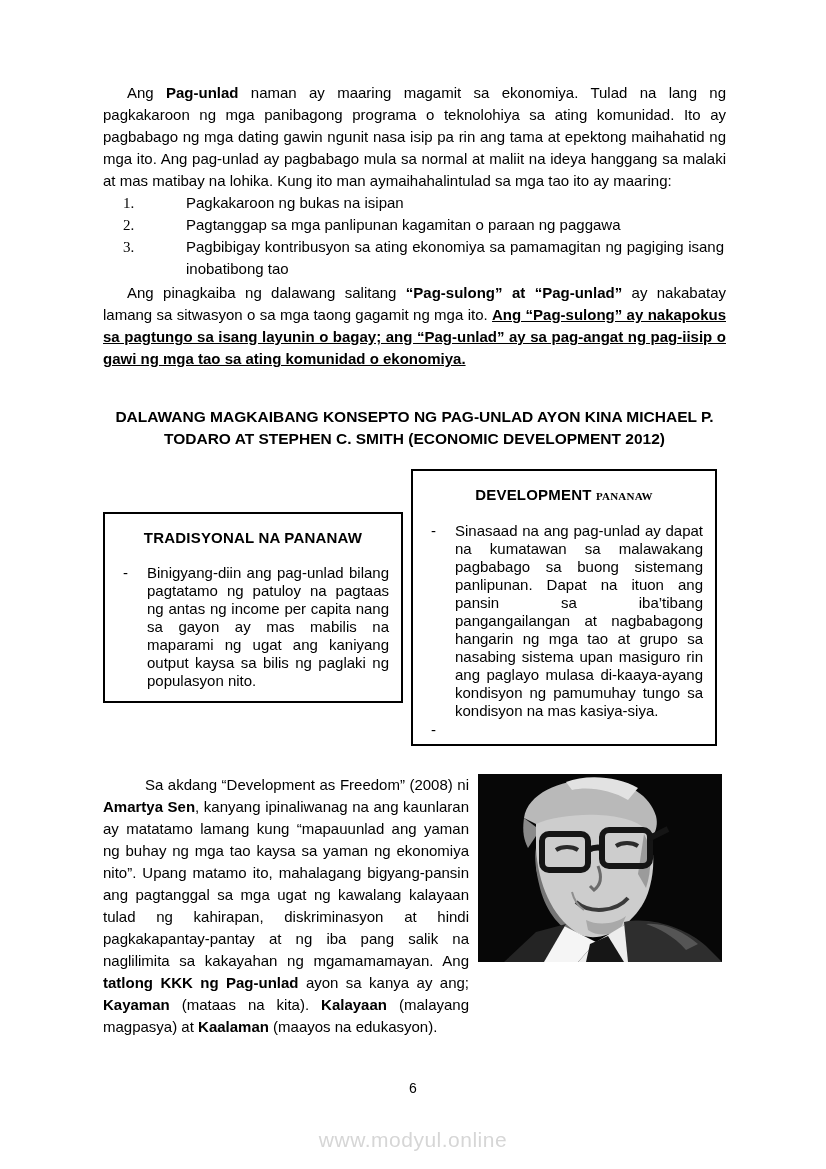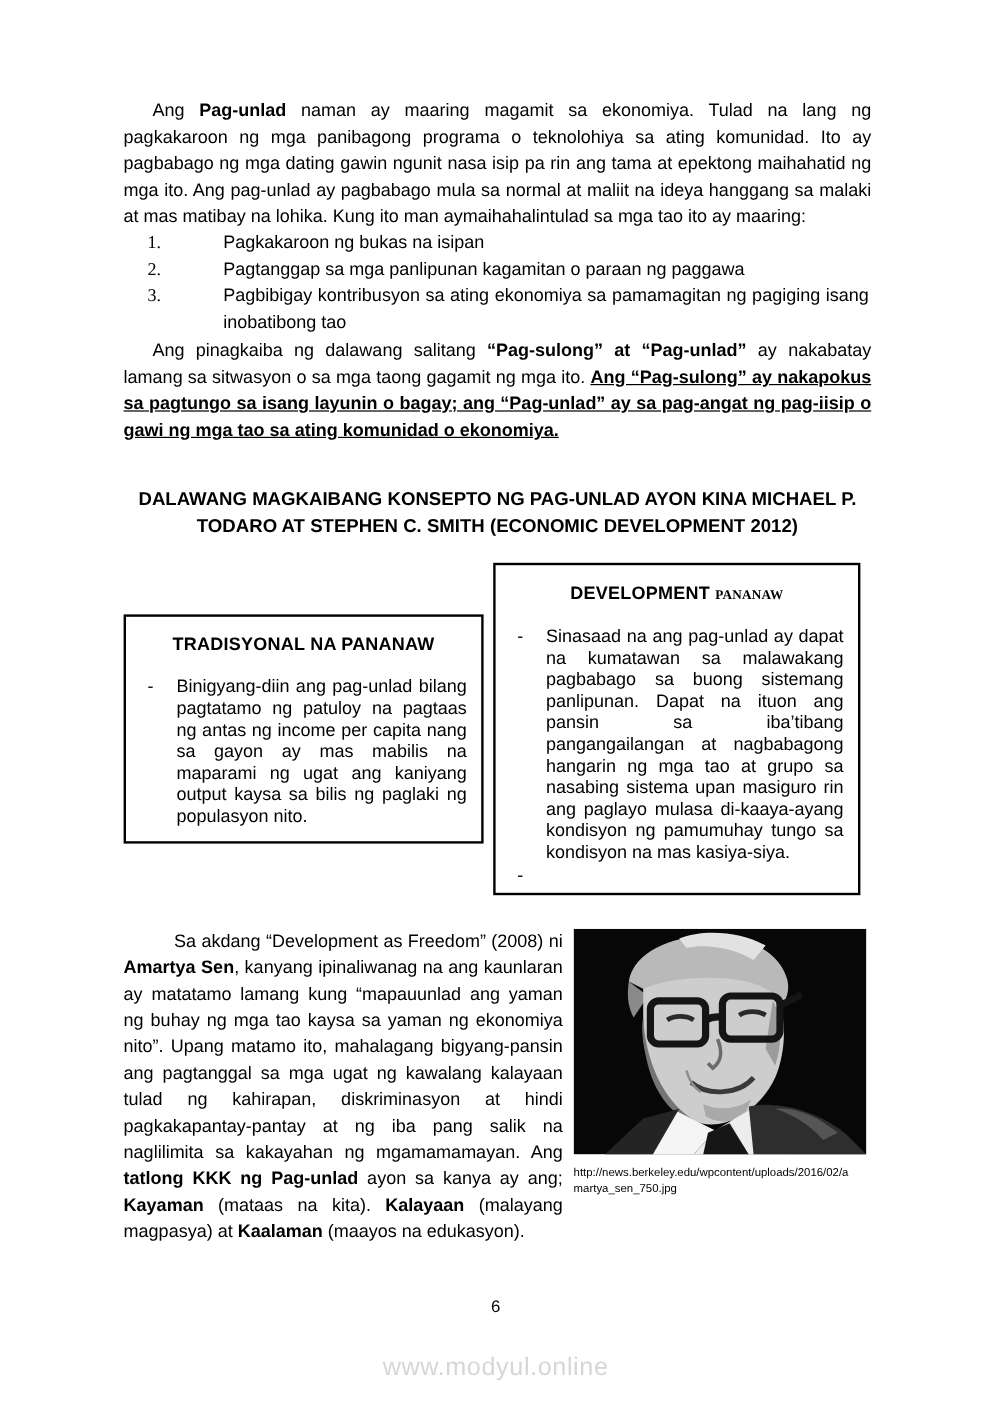--- a/index.html
+++ b/index.html
@@ -173,24 +173,20 @@
           <path d="M98,128 C112,140 138,138 150,124" fill="none" stroke="#3a3a3a" stroke-width="4"></path>
           <path d="M94,118 C96,126 100,132 106,136" fill="none" stroke="#8e8e8e" stroke-width="2"></path>
           <path d="M108,146 C120,152 138,150 148,142 L142,156 C132,162 118,162 110,156 Z" fill="#a9a9a9"></path>
           <path d="M86,152 L118,168 L100,188 L58,188 Z" fill="#f5f5f5"></path>
           <path d="M118,168 L148,150 L178,188 L100,188 Z" fill="#ededed"></path>
           <path d="M112,170 L130,162 L146,188 L108,188 Z" fill="#161616"></path>
           <path d="M146,148 C176,142 210,156 228,172 L244,188 L150,188 Z" fill="#2e2e2e"></path>
           <path d="M168,150 C186,148 206,158 220,170 L208,176 C196,162 180,154 168,150 Z" fill="#555555"></path>
           <path d="M58,158 L88,150 L66,188 L26,188 Z" fill="#242424"></path>
         </svg>
-        <div class="photo-caption">
-          <span class="caption-line">http://news.berkeley.edu/wpcontent/uploads/2016/02/a</span>
-          <span class="caption-line">martya_sen_750.jpg</span>
-        </div>
       </div>
     </div>
 
   </div>
 
   <div class="page-number">6</div>
   <div class="watermark">www.modyul.online</div>
 </div>
 
 </body></html>

